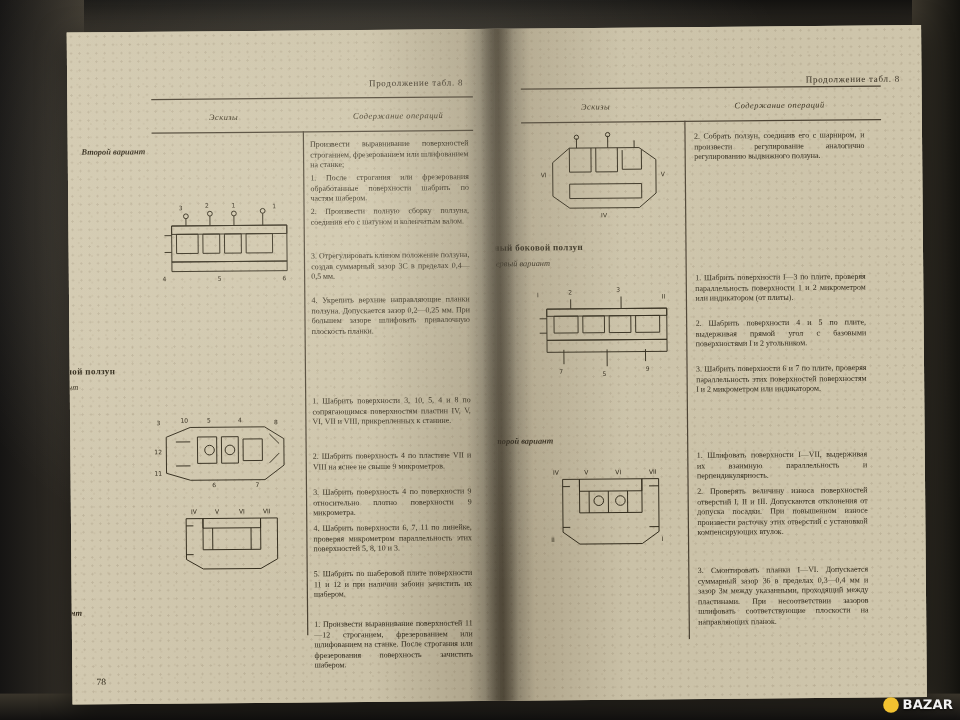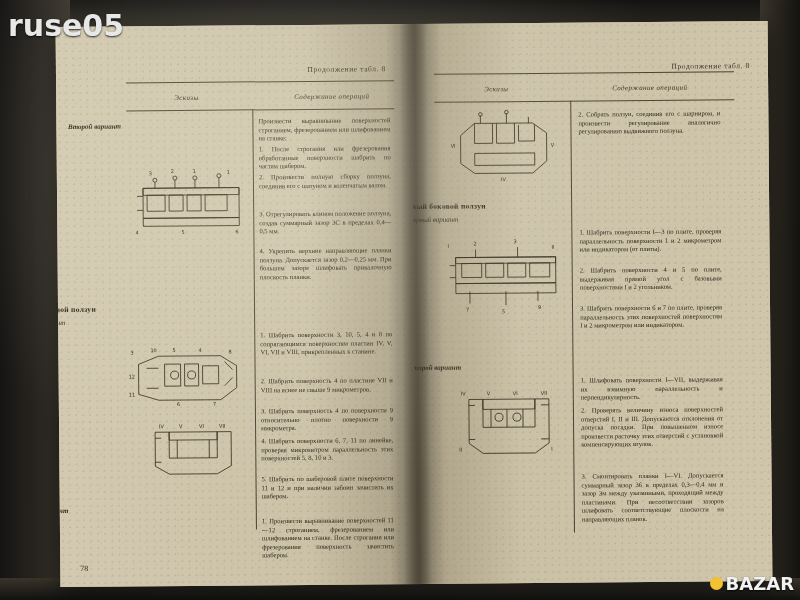--- a/index.html
+++ b/index.html
@@ -93,21 +93,21 @@
     position:absolute;left:8px;top:8px;
     font-family:"DejaVu Sans", sans-serif;
     font-size:30px;font-weight:bold;color:#e8e8e8;
     text-shadow:0 1px 2px rgba(0,0,0,.8);
     letter-spacing:0px;
   }
   .wm-bazar{
     position:absolute;right:6px;bottom:6px;
     display:flex;align-items:center;gap:3px;
     font-family:"DejaVu Sans", sans-serif;
-    font-size:18px;font-weight:bold;color:#f2f2f2;
+    font-size:11px;font-weight:bold;color:#f2f2f2;
     text-shadow:0 1px 2px rgba(0,0,0,.85);
   }
   .wm-bazar .dot{
     width:13px;height:13px;border-radius:50%;
     background:#f2c230;display:inline-block;
   }
   .glare{
     position:absolute;left:0;top:0;width:800px;height:600px;
     background:radial-gradient(ellipse at 38% 28%, rgba(255,250,230,.18), rgba(0,0,0,0) 55%);
     pointer-events:none;
@@ -331,18 +331,17 @@
 
       </div>
     </div>
 
     <div class="spine-shadow"></div>
     <div class="gutter"></div>
   </div>
 
   <div class="glare"></div>
 
-  <div class="wm-ruse">ruse05</div>
   <div class="wm-bazar">
     <span class="dot"></span>
     <span>BAZAR</span>
   </div>
 </div>
 
 </body></html>

